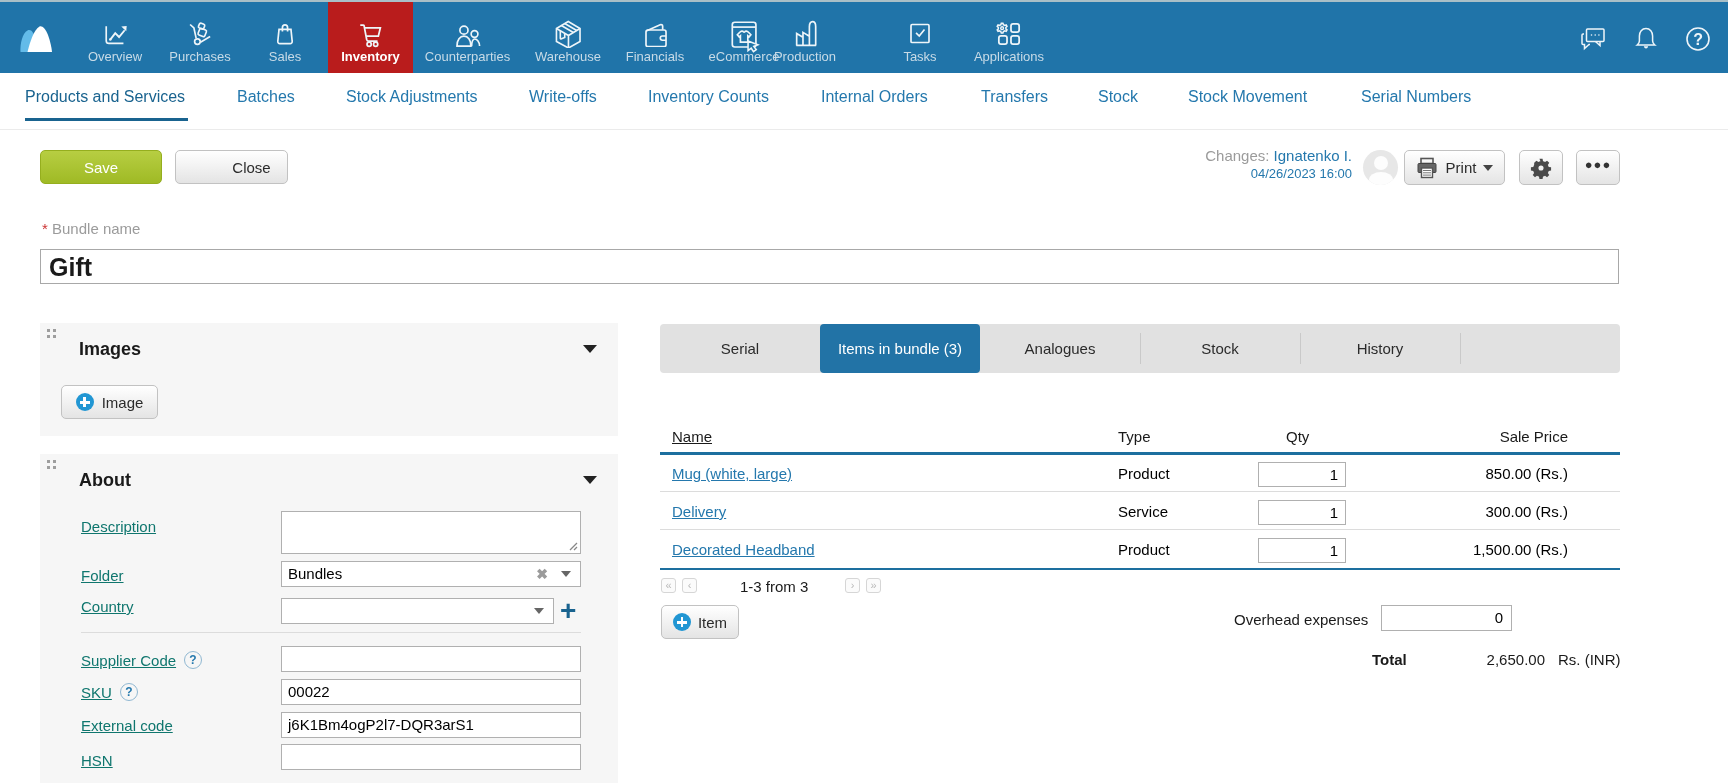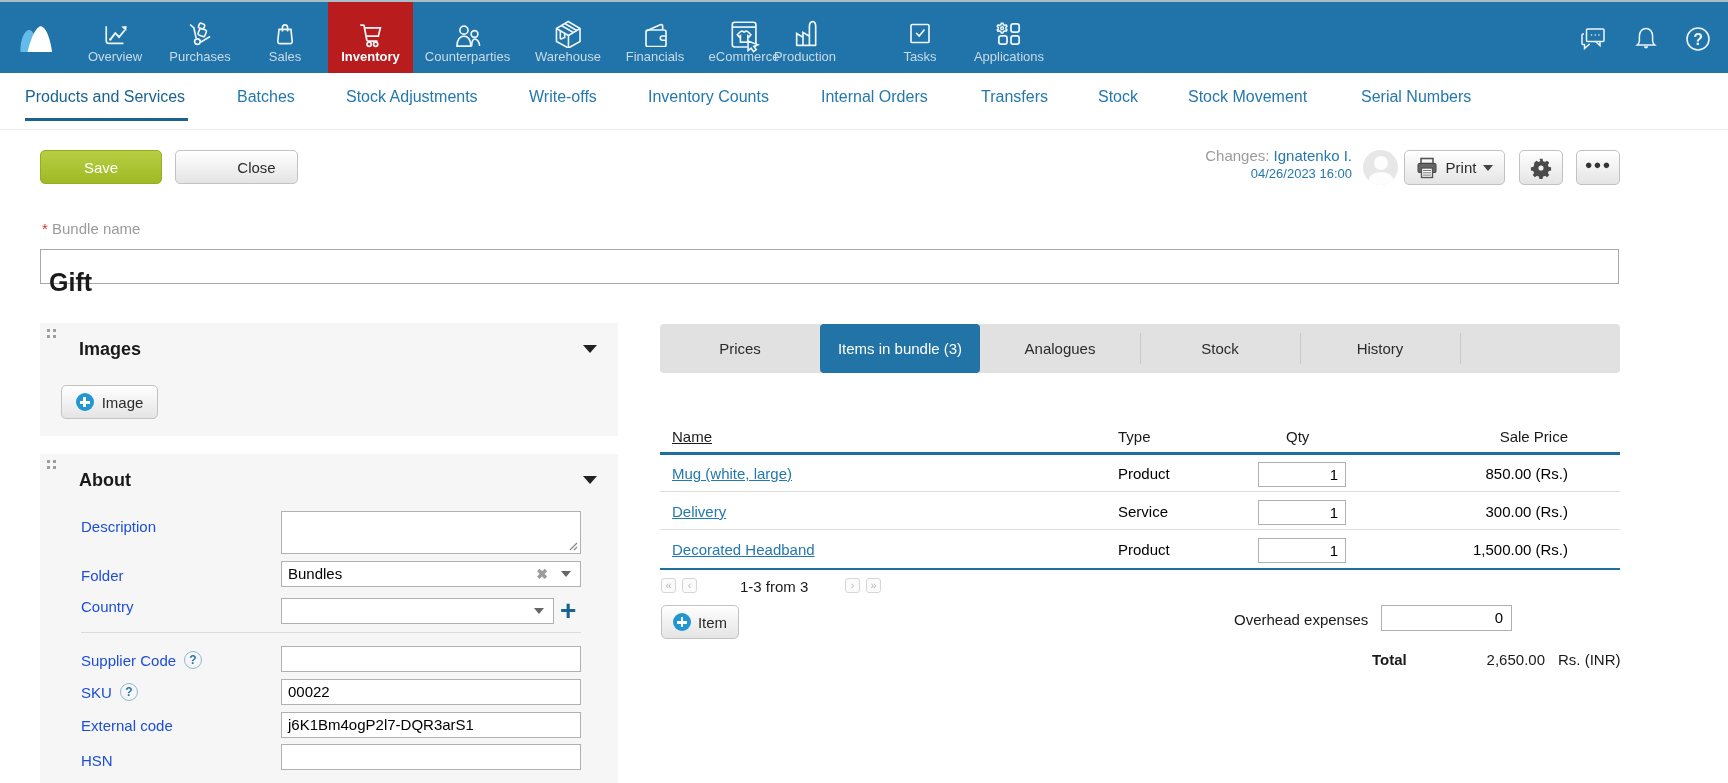--- a/index.html
+++ b/index.html
@@ -28,21 +28,21 @@
 .btn-green { position:absolute; border:1px solid #95ae1e; border-radius:5px;
   background:linear-gradient(#b7ce42, #9fba25); color:#fff; font-size:15px;
   display:flex; align-items:center; justify-content:center; }
 
 .card { position:absolute; left:40px; width:578px; background:#f6f6f6; }
 .card h3 { font-size:18px; color:#1a1a1a; position:absolute; left:39px; top:16px; }
 .tri { position:absolute; width:0; height:0; border-left:7px solid transparent;
   border-right:7px solid transparent; border-top:8px solid #222; }
 .handle { position:absolute; left:7px; top:6px; width:3px; height:3px; background:#9e9e9e;
   box-shadow:6px 0 #9e9e9e, 0 6px #9e9e9e, 6px 6px #9e9e9e; }
-.flabel { position:absolute; left:41px; font-size:15px; color:#1d4ed8; }
+.flabel { position:absolute; left:41px; font-size:15px; color:#0f766e;text-decoration:underline; }
 .qhelp { position:absolute; width:18px; height:18px; border:1px solid #90b8d2; border-radius:50%;
   color:#2478ad; font-size:12px; font-weight:bold; text-align:center; line-height:16px; }
 
 .tab { position:absolute; top:0; height:49px; font-size:15px; color:#2b2b2b; text-align:center;
   line-height:49px; }
 .tabsep { position:absolute; top:9px; width:1px; height:31px; background:#c9c9c9; }
 
 .trow a { color:#2478ad; }
 .pgbtn { position:absolute; width:15px; height:15px; border:1px solid #d6d6d6; border-radius:3px;
   background:#fbfbfb; color:#b9b9b9; font-size:11px; text-align:center; line-height:13px; }
@@ -179,21 +179,21 @@
   <a class="snlink" style="left:648px">Inventory Counts</a>
   <a class="snlink" style="left:821px">Internal Orders</a>
   <a class="snlink" style="left:981px">Transfers</a>
   <a class="snlink" style="left:1098px">Stock</a>
   <a class="snlink" style="left:1188px">Stock Movement</a>
   <a class="snlink" style="left:1361px">Serial Numbers</a>
 </div>
 <div id="snunder"></div>
 
 <div class="btn-green" style="left:40px; top:150px; width:122px; height:34px;">Save</div>
-<div class="btn" style="left:175px; top:150px; width:123px; height:34px;padding-left:40px;">Close</div>
+<div class="btn" style="left:175px; top:150px; width:113px; height:34px;padding-left:40px;">Close</div>
 <div class="abs" style="left:1052px; top:147px; width:300px; text-align:right; font-size:15px; line-height:17px;">
   <span style="color:#9b9b9b;">Changes: </span><a style="color:#2478ad;">Ignatenko I.</a><br>
   <a style="color:#2478ad; font-size:13px;">04/26/2023 16:00</a>
 </div>
 
 <div class="abs" style="left:1363px; top:150px; width:35px; height:35px; border-radius:50%; background:#e7e7e7; overflow:hidden;">
   <div class="abs" style="left:10.5px; top:6px; width:14px; height:14px; border-radius:50%; background:#fdfdfd;"></div>
   <div class="abs" style="left:5.5px; top:22px; width:24px; height:16px; border-radius:50%; background:#fdfdfd;"></div>
 </div>
 <div class="btn" style="left:1404px; top:150px; width:101px; height:35px;">
@@ -212,21 +212,21 @@
   </svg>
 </div>
 <div class="btn" style="left:1576px; top:150px; width:44px; height:35px;">
   <span style="font-size:13px; letter-spacing:1px; color:#333; font-weight:bold; margin-top:-6px;">●●●</span>
 </div>
 
 <div class="abs" style="left:42px; top:220px; font-size:15px;">
   <span style="color:#cc3333;">* </span><span style="color:#9b9b9b;">Bundle name</span>
 </div>
 <div class="abs" style="left:40px; top:249px; width:1579px; height:35px; border:1px solid #a8a8a8; background:#fff;">
-  <div class="abs" style="left:8px; top:3px; font-size:25px; font-weight:bold; color:#1a1a1a;margin-top:15px;">Gift</div>
+  <div class="abs" style="left:8px; top:3px; font-size:25px; font-weight:bold; color:#1a1a1a;">Gift</div>
 </div>
 
 <div class="card" style="top:323px; height:113px;">
   <div class="handle"></div>
   <h3>Images</h3>
   <div class="btn" style="left:21px; top:62px; width:97px; height:34px;">
     <span class="pluscirc" style="margin-right:8px;"></span>Image
   </div>
 </div>
 <div class="tri" style="left:583px; top:345px;"></div>
@@ -260,21 +260,21 @@
 <div class="abs" style="left:560px; top:598px; width:24px; height:26px; color:#19638f; font-size:28px; font-weight:bold; line-height:26px;">+</div>
 <div class="abs" style="left:81px; top:632px; width:500px; height:1px; background:#dcdcdc;"></div>
 <div class="qhelp" style="left:184px; top:651px;">?</div>
 <div class="qhelp" style="left:120px; top:683px;">?</div>
 <div class="abs" style="left:281px; top:646px; width:300px; height:26px; border:1px solid #b0b0b0; background:#fff;"></div>
 <div class="abs" style="left:281px; top:679px; width:300px; height:26px; border:1px solid #b0b0b0; background:#fff; font-size:15px; line-height:24px; padding-left:6px;">00022</div>
 <div class="abs" style="left:281px; top:712px; width:300px; height:26px; border:1px solid #b0b0b0; background:#fff; font-size:15px; line-height:24px; padding-left:6px;">j6K1Bm4ogP2l7-DQR3arS1</div>
 <div class="abs" style="left:281px; top:744px; width:300px; height:26px; border:1px solid #b0b0b0; background:#fff;"></div>
 
 <div class="abs" style="left:660px; top:324px; width:960px; height:49px; background:#e1e1e1; border-radius:4px;">
-  <div class="tab" style="left:0; width:160px;">Prices</div>
+  <div class="tab" style="left:0; width:160px;">Serial</div>
   <div class="tab" style="left:160px; width:160px; background:#2273a6; color:#fff; border-radius:4px;">Items in bundle (3)</div>
   <div class="tab" style="left:320px; width:160px;">Analogues</div>
   <div class="tab" style="left:480px; width:160px;">Stock</div>
   <div class="tab" style="left:640px; width:160px;">History</div>
   <div class="tabsep" style="left:480px;"></div>
   <div class="tabsep" style="left:640px;"></div>
   <div class="tabsep" style="left:800px;"></div>
 </div>
 
 <div class="abs" style="left:672px; top:428px; font-size:15px; color:#1a1a1a;text-decoration:underline;">Name</div>

